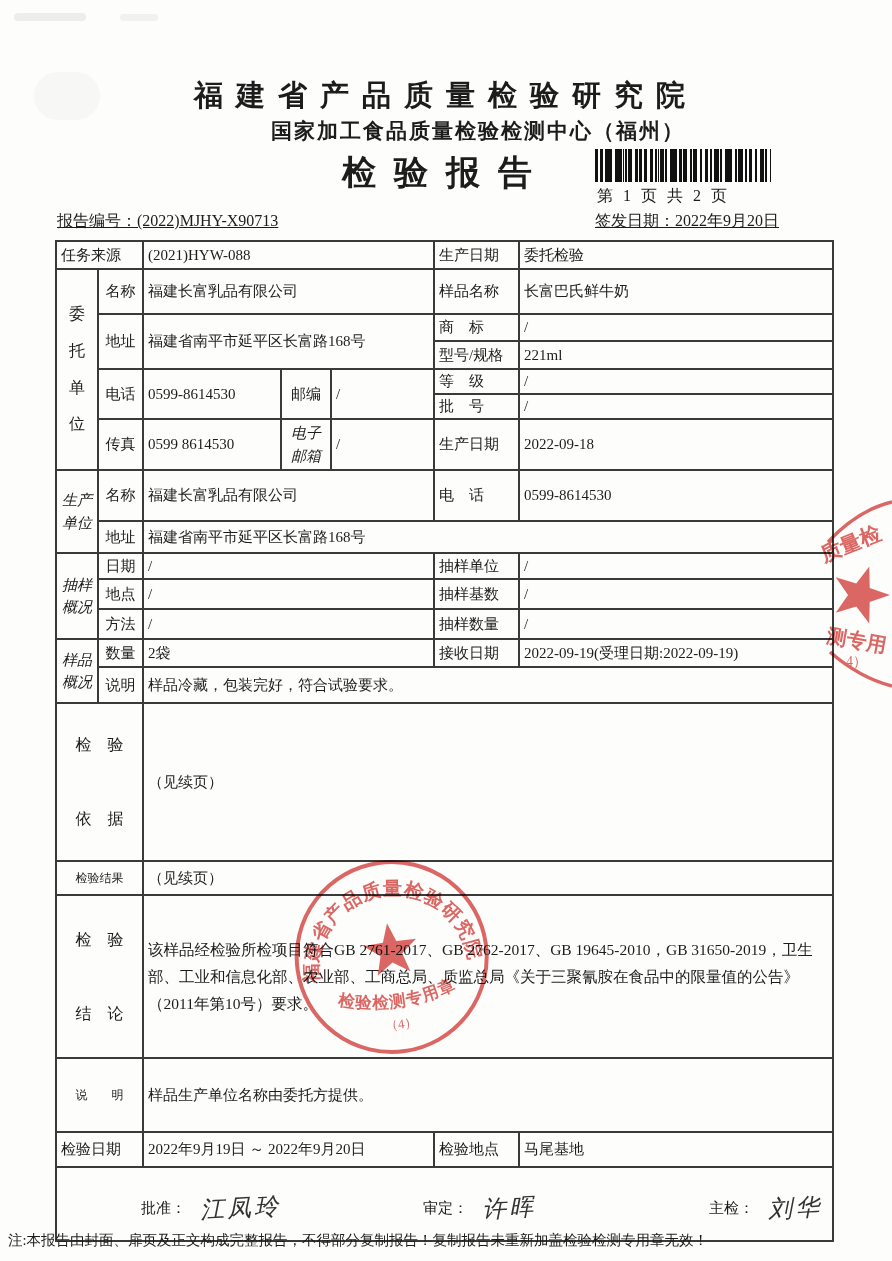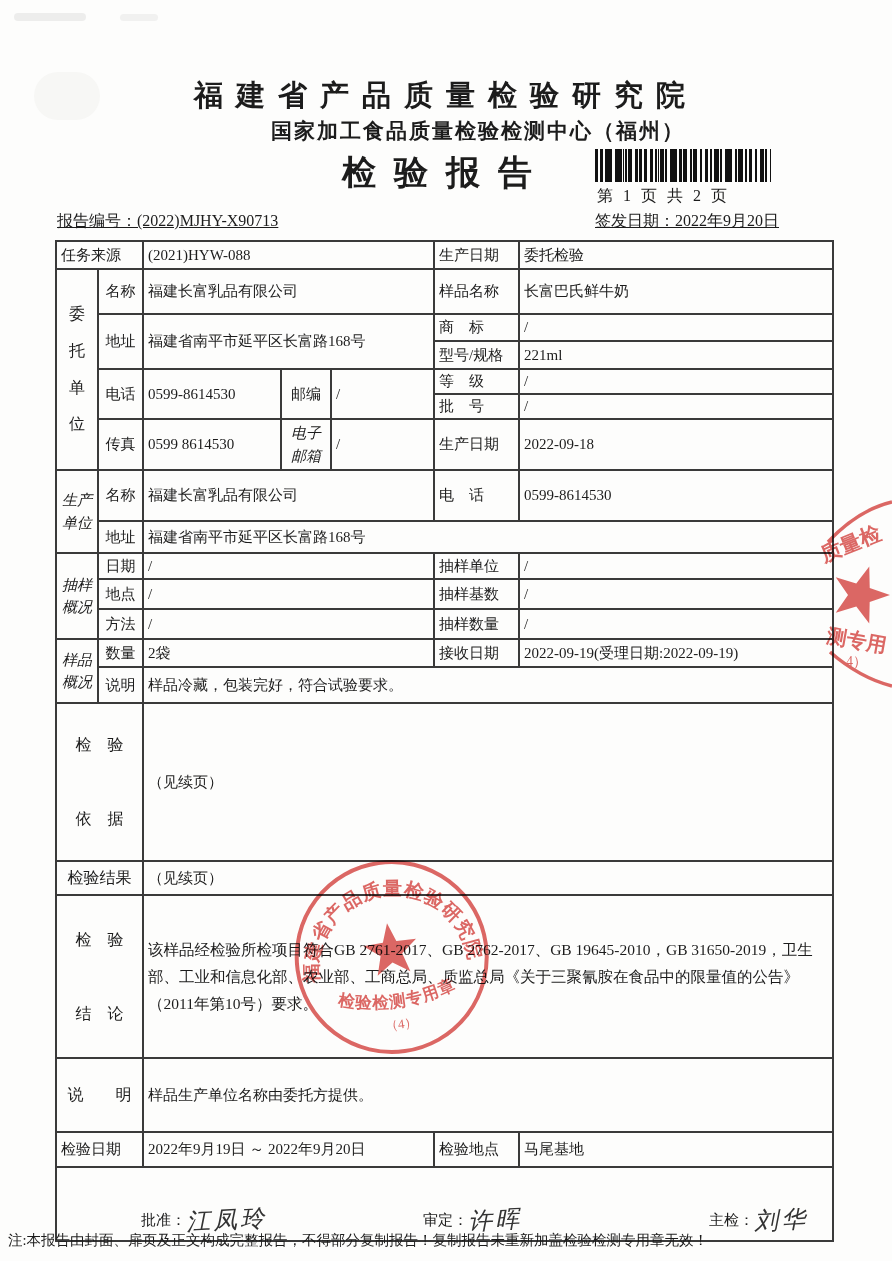--- a/index.html
+++ b/index.html
@@ -40,24 +40,24 @@
   table.rpt td{
     border:2px solid #3a3a3a;vertical-align:middle;
     padding:2px 4px;white-space:pre-line;overflow:hidden;
   }
   td.c{text-align:center;padding:2px 2px;}
   td.l{text-align:left;padding-left:8px;}
   td.v{text-align:left;padding-left:10px;}
   td.vl{text-align:center;line-height:2.3;font-size:16px;}
   td.vl2{text-align:center;line-height:1.5;font-size:15px;font-style:italic;}
   td.bl{text-align:center;line-height:4.6;font-size:16px;}
-  td.rem{text-align:center;font-size:16px;}
+  td.rem{text-align:center;font-size:12px;}
   td.concl{line-height:1.75;font-size:15.5px;padding:6px 12px;}
   td.sig{position:relative;border-left:2px solid #3a3a3a;}
-  .siggroup{position:absolute;top:16px;height:100%;display:flex;align-items:center;gap:0;}
+  .siggroup{position:absolute;top:4px;height:100%;display:flex;align-items:center;gap:14px;}
   .sg1{left:84px;} .sg2{left:366px;} .sg3{left:652px;}
   .signame{
     font-size:24px;font-style:italic;color:#333;letter-spacing:3px;
     transform:rotate(-3deg);font-family:"DejaVu Serif",serif;
   }
   
   .stamp{position:absolute;mix-blend-mode:multiply;opacity:.88;pointer-events:none;}
   .stamp-center{left:290px;top:855px;transform:rotate(-8deg);}
   .stamp-edge{left:820px;top:490px;}
 

